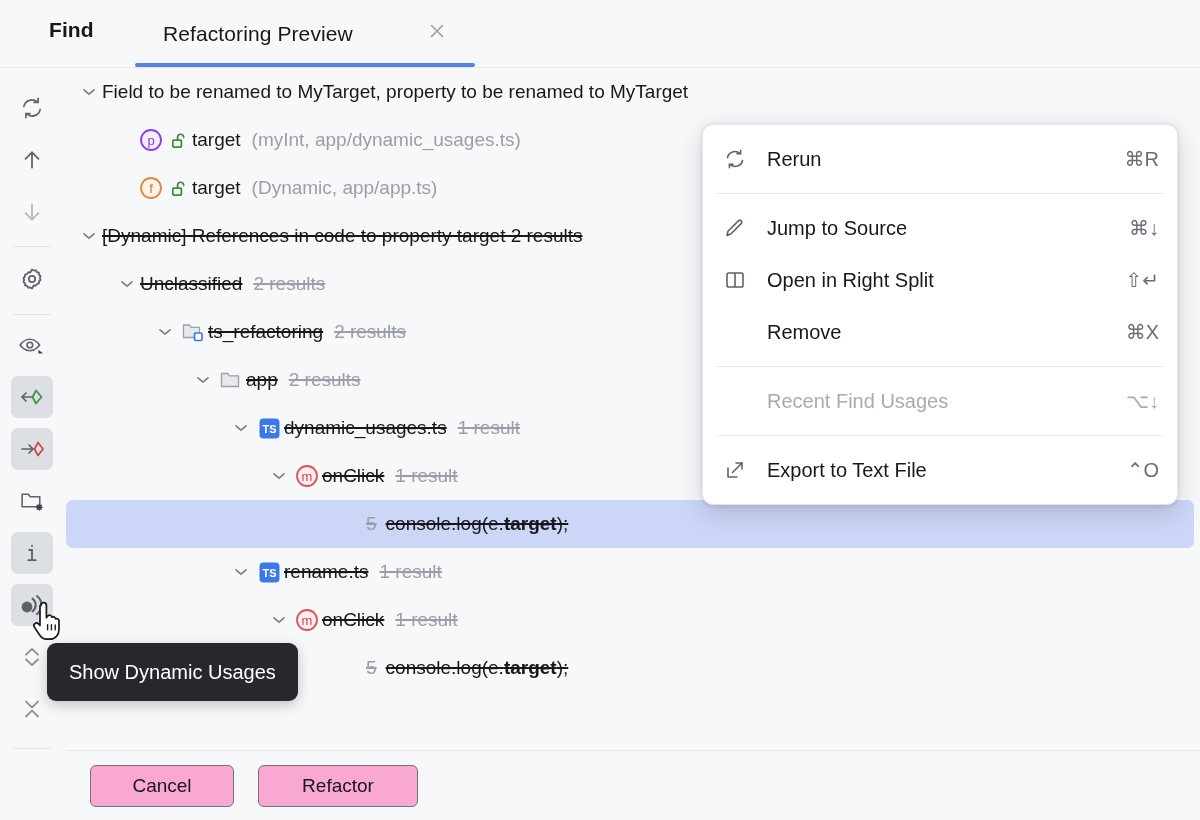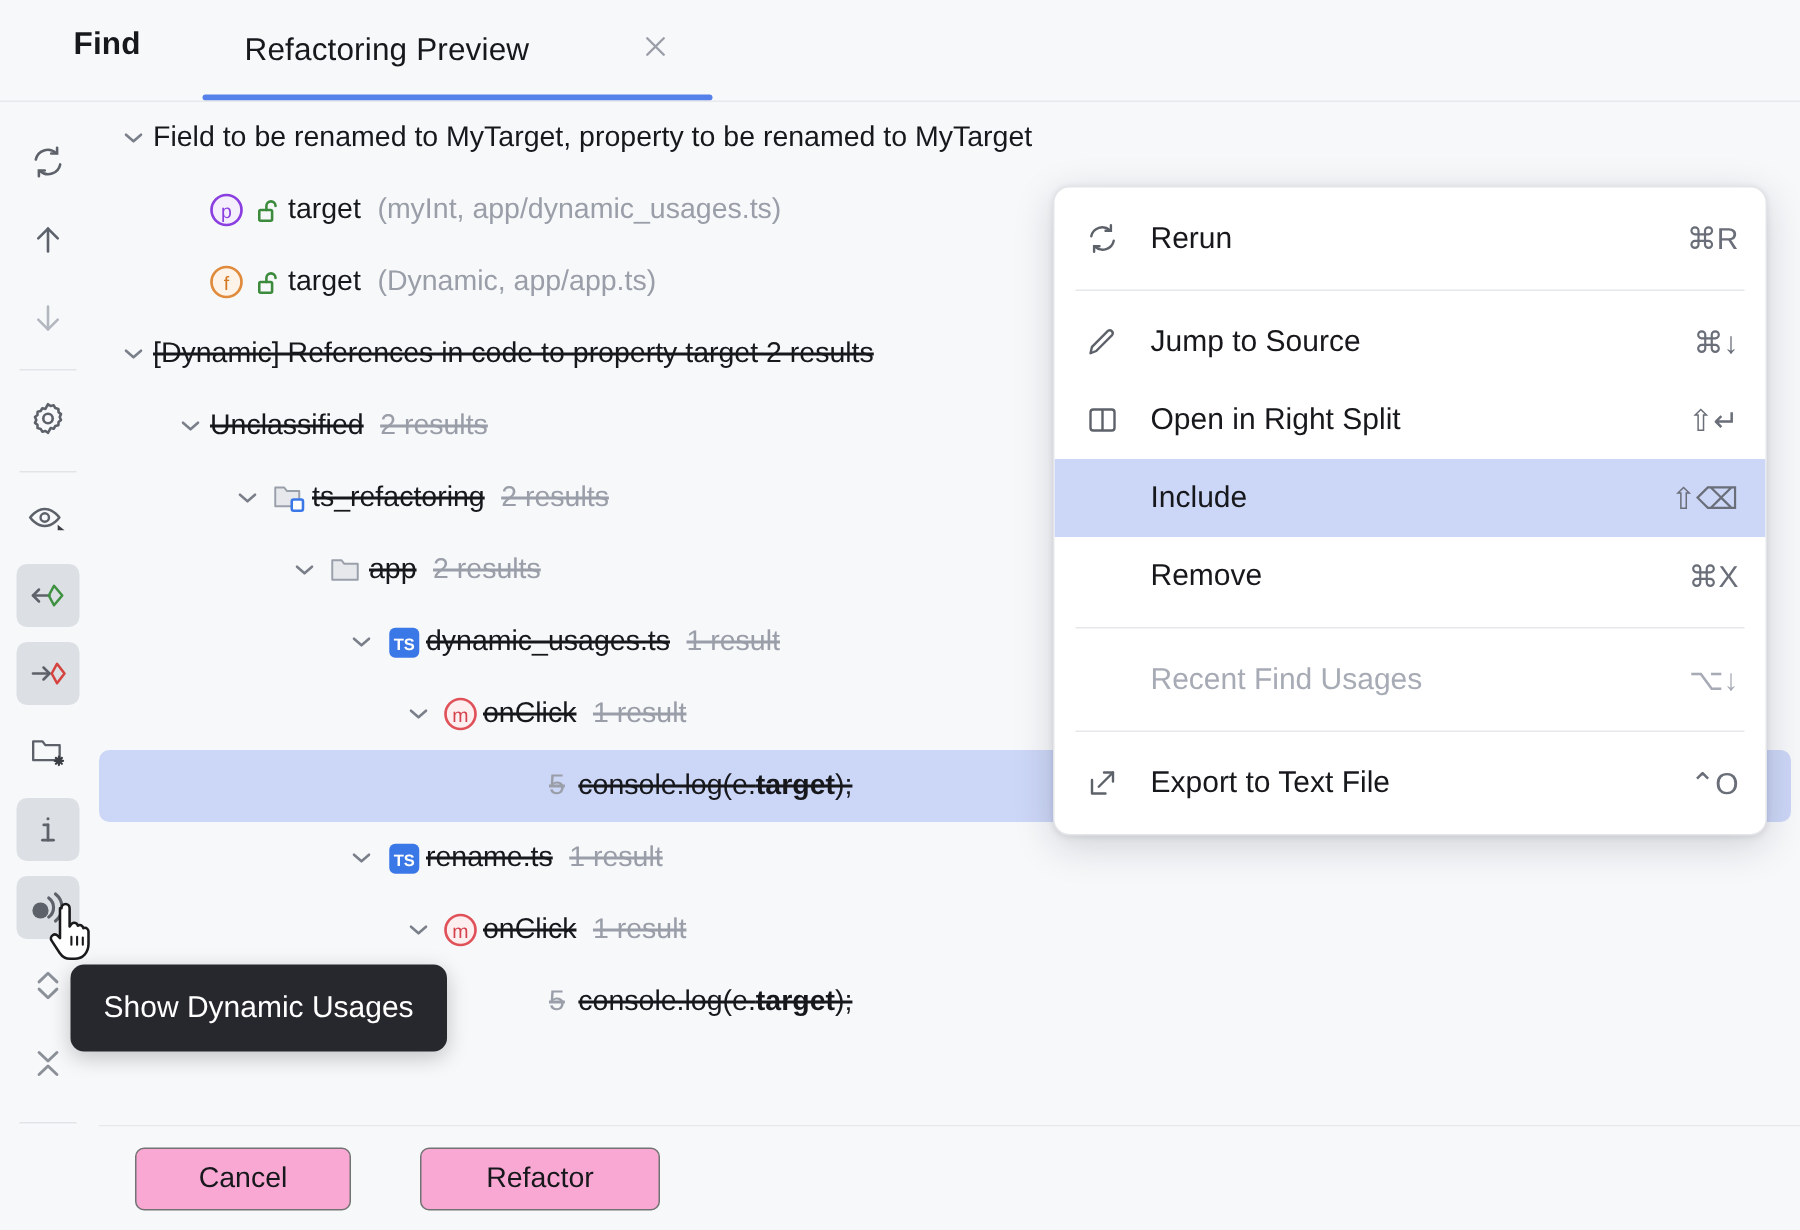--- a/index.html
+++ b/index.html
@@ -435,21 +435,21 @@
     <div class="row" style="padding-left:300px;">
       <span class="linenum strike">5</span>
       <span class="code strike"><span>console.log(e.</span><b>target</b><span>);</span></span>
     </div>
 
   </div>
 
   <div class="bottom-rule"></div>
   <div class="bottombar">
     <button class="btn" style="left:90px; width:144px;">Cancel</button>
-    <button class="btn" style="left:258px; width:160px;margin-left:22px;">Refactor</button>
+    <button class="btn" style="left:258px; width:160px;">Refactor</button>
   </div>
 
   <div class="ctxmenu">
 
     <div class="mi">
       <span class="mi-icon">
         <svg width="24" height="24" viewBox="0 0 24 24" fill="none" stroke="#5d6169" stroke-width="1.6" stroke-linecap="round">
           <path d="M4.5 10.5a7.5 7.5 0 0 1 12.4-4"></path>
             <path d="M19.5 13.5a7.5 7.5 0 0 1-12.4 4"></path>
           <path d="M17.6 3.2v3.6h-3.6"></path>
@@ -476,25 +476,20 @@
       <span class="mi-icon">
         <svg width="24" height="24" viewBox="0 0 24 24" fill="none" stroke="#5d6169" stroke-width="1.6" stroke-linejoin="round">
           <rect x="4" y="5" width="16" height="14" rx="1.8"></rect>
             <path d="M12 5v14"></path>
         </svg>
       </span>
       <span class="mi-label">Open in Right Split</span>
       <span class="mi-shortcut">⇧↵</span>
     </div>
 
-    <div class="mi hl">
-      <span class="mi-icon"></span>
-      <span class="mi-label">Include</span>
-      <span class="mi-shortcut">⇧⌫</span>
-    </div>
 
     <div class="mi">
       <span class="mi-icon"></span>
       <span class="mi-label">Remove</span>
       <span class="mi-shortcut">⌘X</span>
     </div>
 
     <div class="mi-sep"></div>
 
     <div class="mi disabled">

